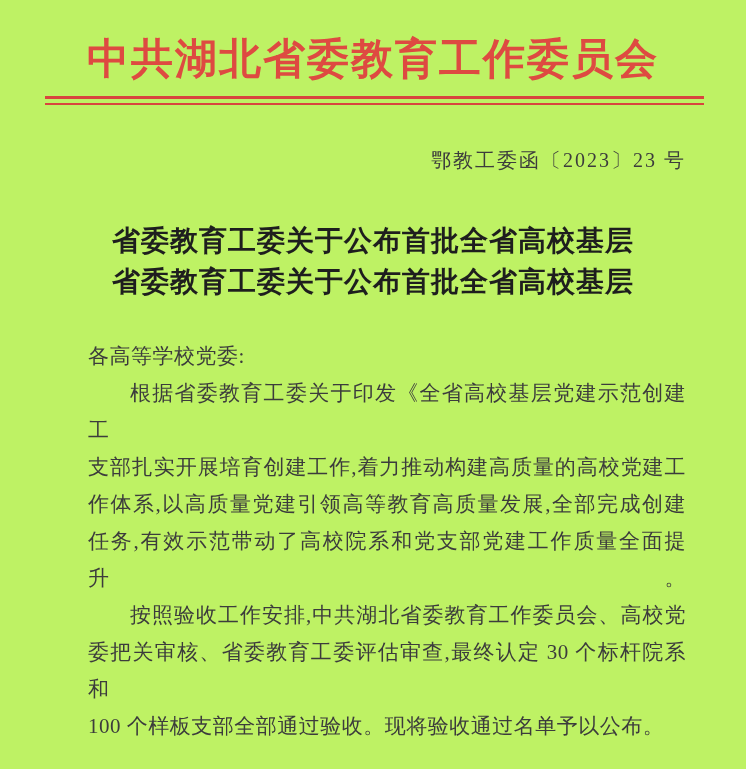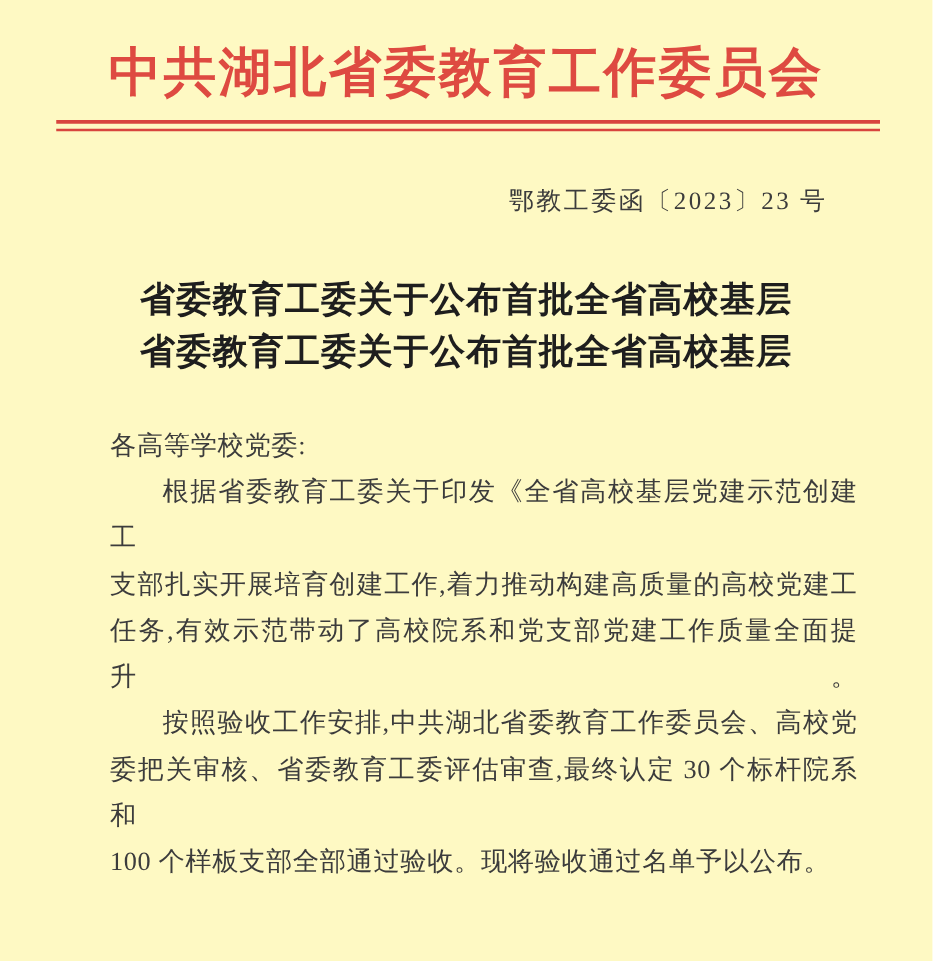--- a/index.html
+++ b/index.html
@@ -2,21 +2,21 @@
 <html><head>
 <meta charset="utf-8">
 <style>
   * { margin: 0; padding: 0; box-sizing: border-box; }
   html, body { background: #ffffff; }
   .page {
     position: relative;
     width: 746px;
     height: 769px;
     margin: 0 auto;
-    background: #fef9c3;
+    background: #bef264;
     font-family: "Liberation Serif", "DejaVu Serif", serif;
     overflow: hidden;
   }
   
   .letterhead {
     padding-top: 26px;
     text-align: center;
     font-size: 42px;
     line-height: 66px;
     font-weight: bold;
@@ -32,21 +32,21 @@
     background: #d8453e;
   }
   .red-divider .line-thin {
     margin-top: 4px;
     height: 2px;
     background: #d8453e;
   }
   
   .doc-number {
     margin-top: 42px;
-    margin-right: 84px;
+    margin-right: 60px;
     text-align: right;
     font-size: 20px;
     letter-spacing: 2px;
     color: #3c3c3c;
   }
   
   .doc-title {
     margin-top: 46px;
     text-align: center;
     font-size: 28px;
@@ -90,20 +90,21 @@
     <div class="title-line">省委教育工委关于公布首批全省高校基层</div>
     <div class="title-line">省委教育工委关于公布首批全省高校基层</div>
   </div>
 
   <div class="content">
     <div class="line">各高等学校党委:</div>
 
     <div class="para">
       <div class="line jl indent">根据省委教育工委关于印发《全省高校基层党建示范创建工</div>
       <div class="line jl">支部扎实开展培育创建工作,着力推动构建高质量的高校党建工</div>
+      <div class="line jl">作体系,以高质量党建引领高等教育高质量发展,全部完成创建</div>
       <div class="line jl">任务,有效示范带动了高校院系和党支部党建工作质量全面提升。</div>
     </div>
 
     <div class="para">
       <div class="line jl indent">按照验收工作安排,中共湖北省委教育工作委员会、高校党</div>
       <div class="line jl">委把关审核、省委教育工委评估审查,最终认定 30 个标杆院系和</div>
       <div class="line">100 个样板支部全部通过验收。现将验收通过名单予以公布。</div>
     </div>
   </div>
 

